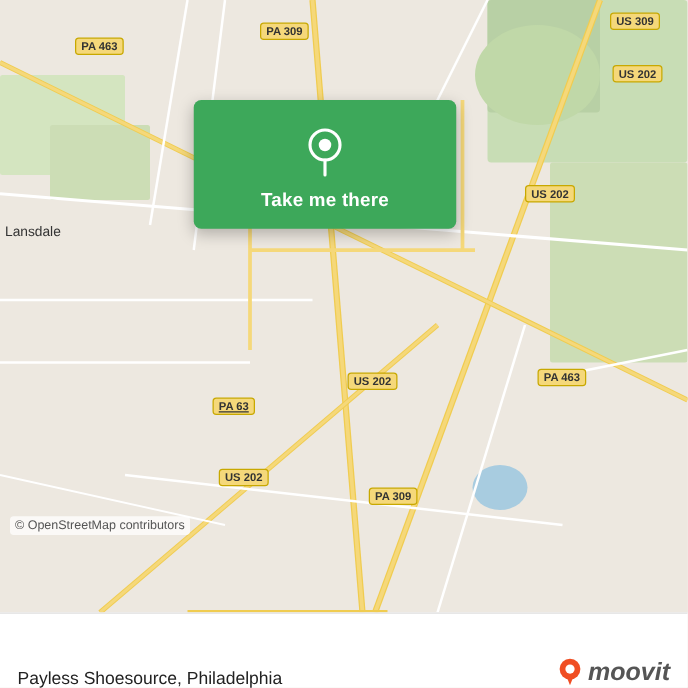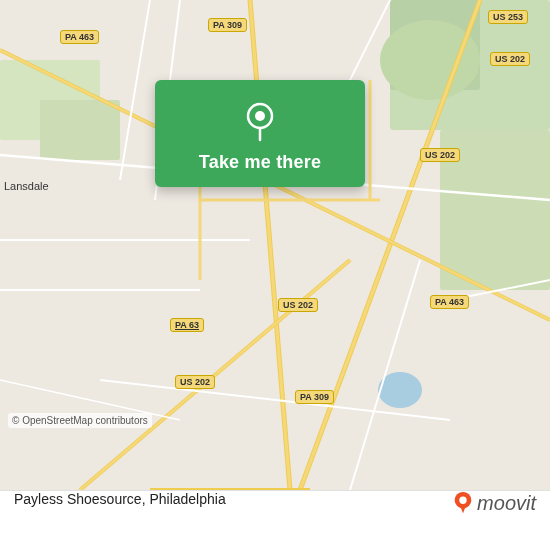--- a/index.html
+++ b/index.html
@@ -45,32 +45,32 @@
     }
 
     .pin-icon {
       width: 44px;
       height: 44px;
       margin-bottom: 10px;
     }
 
     #cta-label {
       color: #ffffff;
-      font-size: 18px;
+      font-size: 15px;
       font-weight: 600;
       letter-spacing: 0.2px;
     }
 
     
     #bottom-bar {
       width: 550px;
       height: 60px;
       background: #ffffff;
       display: flex;
-      align-items: flex-start;
+      align-items: flex-end;
       padding: 0 14px;
       border-top: 1px solid #e0e0e0;
       position: relative;
     }
 
     #attribution {
       font-size: 10px;
       color: #555;
       position: absolute;
       bottom: 62px;
@@ -87,21 +87,21 @@
     }
 
     .moovit-pin {
       width: 20px;
       height: 24px;
       margin-right: 4px;
     }
 
     .moovit-text {
       font-size: 20px;
-      font-weight: 400;
+      font-weight: 700;
       color: #555;
       font-style: italic;
     }
 
     #place-name {
       font-size: 14px;
       color: #222;
       font-weight: 500;
     }
 
@@ -189,21 +189,21 @@
 
   <div id="badges-container">
       <div class="badge" style="top: 18px; left: 208px;">PA 309</div>
       <div class="badge" style="top: 148px; left: 420px;">US 202</div>
       <div class="badge" style="top: 298px; left: 278px;">US 202</div>
       <div class="badge" style="top: 30px; left: 60px;">PA 463</div>
       <div class="badge" style="top: 318px; left: 170px; text-decoration: underline;">PA 63</div>
       <div class="badge" style="top: 375px; left: 175px;">US 202</div>
       <div class="badge" style="top: 390px; left: 295px;">PA 309</div>
       <div class="badge" style="top: 295px; left: 430px;">PA 463</div>
-      <div class="badge" style="top: 10px; left: 488px;">US 253</div>
+      <div class="badge" style="top: 10px; left: 488px;">US 309</div>
       <div class="badge" style="top: 52px; left: 490px;">US 202</div>
     </div>
 
   <div id="places-container">
       <div class="place-label" style="top: 180px; left: 4px;">Lansdale</div>
     </div>
 </div>
 
 <div id="bottom-bar">
   <span id="place-name">Payless Shoesource, Philadelphia</span>

